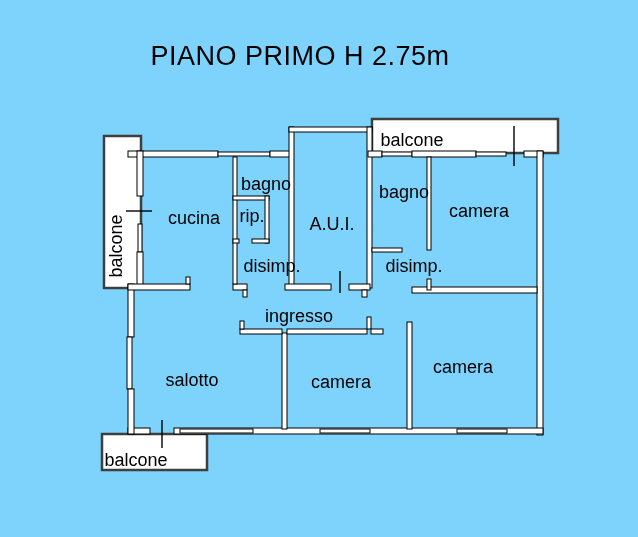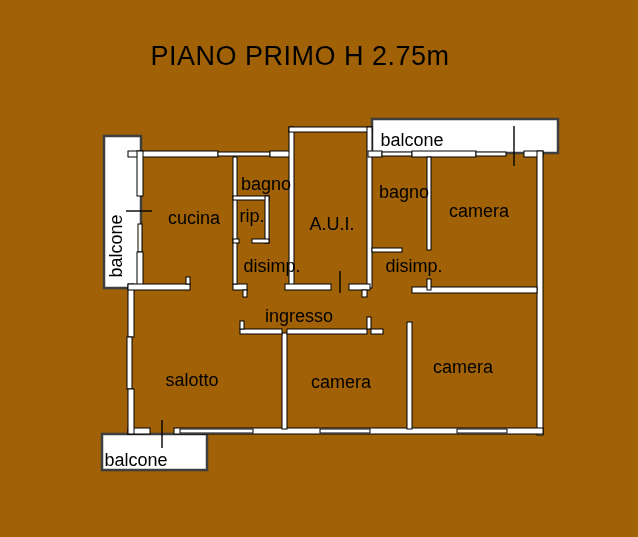--- a/index.html
+++ b/index.html
@@ -1,19 +1,19 @@
 <!DOCTYPE html>
 <html><head>
 <meta charset="utf-8">
 <style>
   html,body{margin:0;padding:0;background:#ffffff;}
   .stage{
     position:relative;
     width:638px;height:537px;
-    background:#a16207;
+    background:#7dd3fc;
     font-family:"Liberation Sans", sans-serif;
     overflow:hidden;
   }
   svg{position:absolute;left:0;top:0;}
   .wall{fill:#ffffff;stroke:#000000;stroke-width:1;}
   .window{fill:#ffffff;stroke:#000000;stroke-width:1;}
   .balcony{fill:#ffffff;stroke:#3f3f3f;stroke-width:2.5;}
   .tick{stroke:#000000;stroke-width:1.4;}
   .room-label{fill:#000000;font-size:18px;text-anchor:middle;}
   .title{fill:#000000;font-size:27px;text-anchor:middle;letter-spacing:0.5px;}

